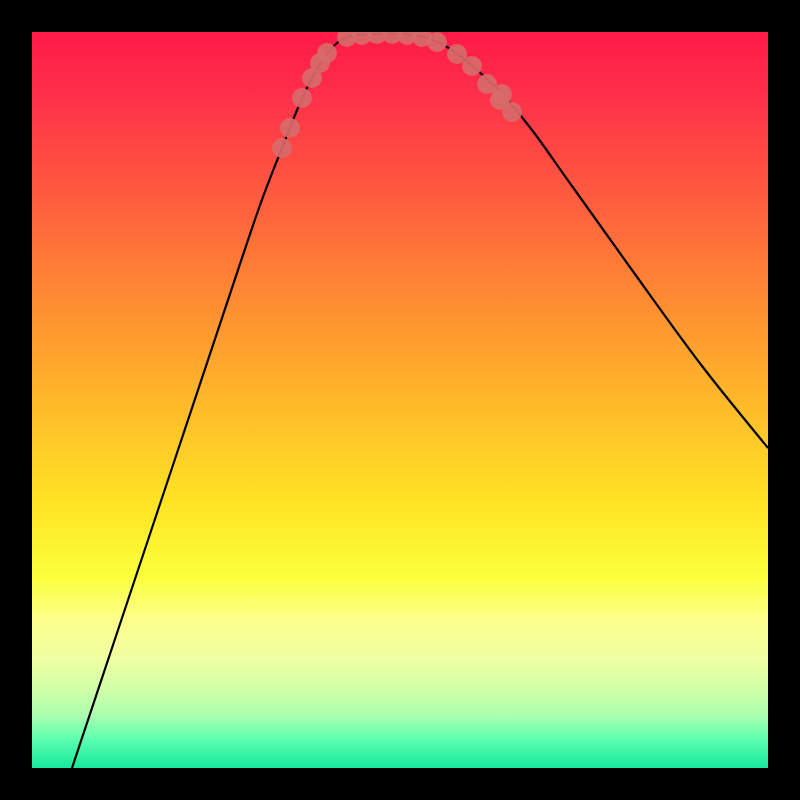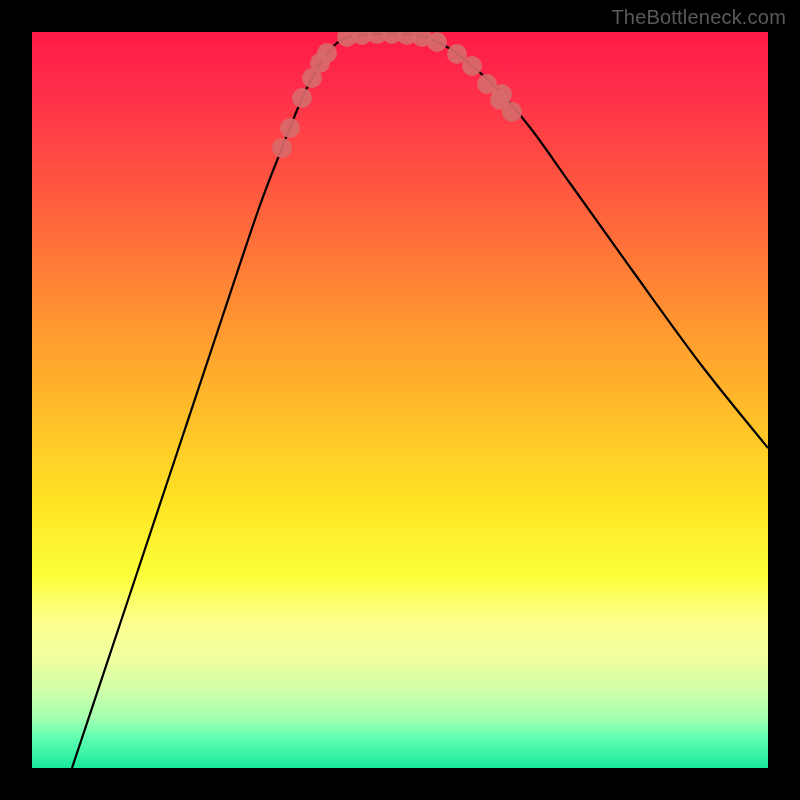--- a/index.html
+++ b/index.html
@@ -65,21 +65,20 @@
   .marker {
     fill: #d86a6a;
     fill-opacity: 0.92;
     stroke: none;
   }
 </style>
 </head>
 <body>
 
 <div class="frame">
-  <div class="watermark">TheBottleneck.com</div>
 
   <div class="plot-area">
     <svg class="curve" viewBox="0 0 736 736" preserveAspectRatio="none">
       <path id="curve-path" class="curve-path" d="M 40 736 C 48.3 711.0, 73.3 636.0, 90 586 C 106.7 536.0, 123.3 486.0, 140 436 C 156.7 386.0, 175.5 329.3, 190 286 C 204.5 242.7, 217.0 204.3, 227 176 C 237.0 147.7, 243.2 133.5, 250 116 C 256.8 98.5, 263.0 82.7, 268 71 C 273.0 59.3, 276.0 53.5, 280 46 C 284.0 38.5, 287.8 31.8, 292 26 C 296.2 20.2, 300.3 14.7, 305 11 C 309.7 7.3, 313.3 5.5, 320 4 C 326.7 2.5, 336.7 2.3, 345 2 C 353.3 1.7, 361.7 1.3, 370 2 C 378.3 2.7, 386.7 3.3, 395 6 C 403.3 8.7, 411.7 12.7, 420 18 C 428.3 23.3, 436.7 30.7, 445 38 C 453.3 45.3, 460.8 52.0, 470 62 C 479.2 72.0, 488.3 82.7, 500 98 C 511.7 113.3, 523.3 130.7, 540 154 C 556.7 177.3, 578.3 208.0, 600 238 C 621.7 268.0, 647.3 304.3, 670 334 C 692.7 363.7, 725.0 402.3, 736 416"></path>
       <g id="marker-group">
           <circle cx="250" cy="116" r="10" class="marker"></circle>
           <circle cx="258" cy="96" r="10" class="marker"></circle>
           <circle cx="270" cy="66" r="10" class="marker"></circle>
           <circle cx="280" cy="46" r="10" class="marker"></circle>
           <circle cx="288" cy="31" r="10" class="marker"></circle>

